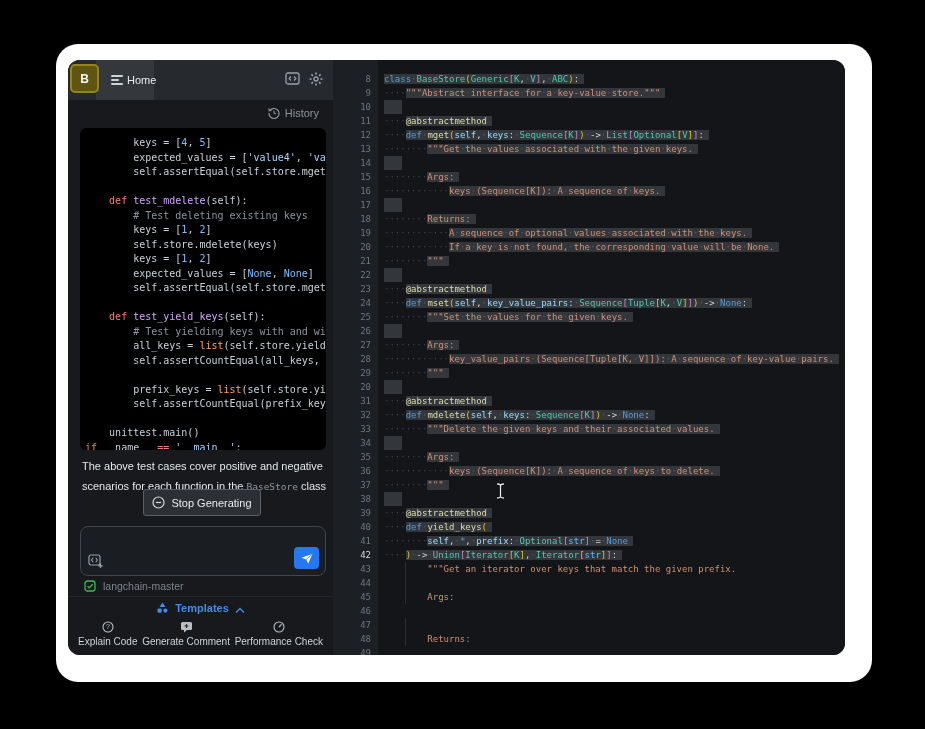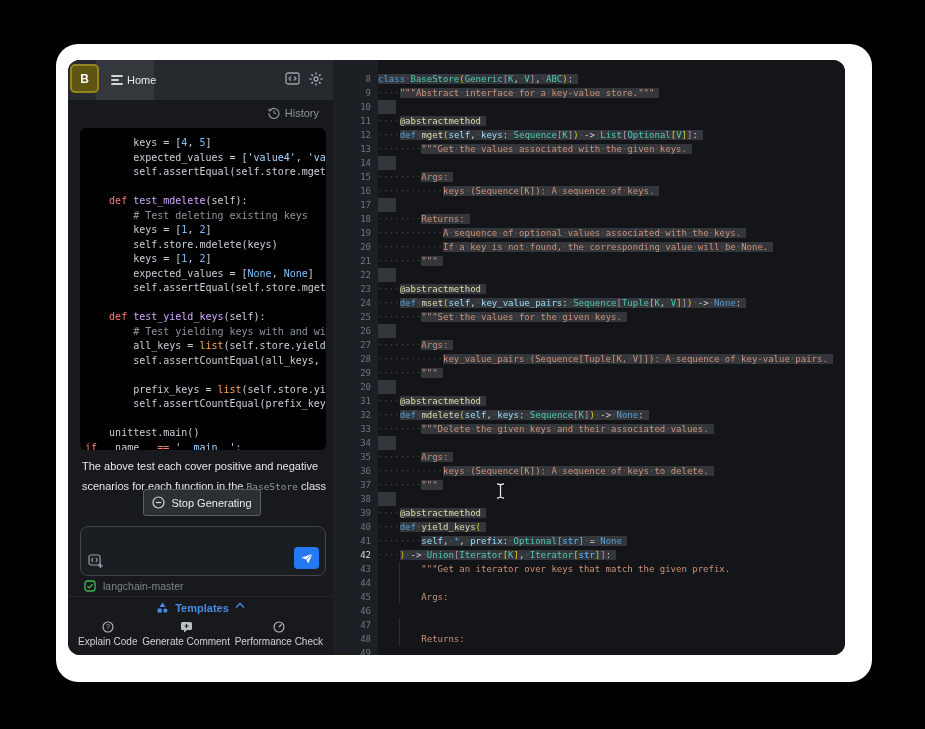--- a/index.html
+++ b/index.html
@@ -35,32 +35,32 @@
 
   .inputbox{position:absolute;left:12px;top:466px;width:246px;height:50px;border:1px solid #41464d;border-radius:8px;
             background:#1a1d21;box-sizing:border-box;}
   .code-add{position:absolute;left:7px;bottom:6px;}
   .send-btn{position:absolute;right:6px;bottom:6px;width:25px;height:22px;background:#2479f2;border-radius:4px;
             display:flex;align-items:center;justify-content:center;}
 
   .ws-row{position:absolute;left:16px;top:520px;display:flex;align-items:center;gap:7px;color:#7d858d;font-size:10.5px;}
 
   .tmpl-sec{position:absolute;left:0;top:536px;width:265px;height:59px;border-top:1px solid #23262b;}
-  .tmpl-head{position:absolute;left:0;top:5px;width:265px;display:flex;align-items:flex-start;justify-content:center;gap:6px;
+  .tmpl-head{position:absolute;left:0;top:5px;width:265px;display:flex;align-items:flex-end;justify-content:center;gap:6px;
              color:#478be6;font-size:11px;font-weight:bold;}
   .tmpl-items{position:absolute;left:0;top:24px;width:265px;display:flex;justify-content:space-between;padding:0 10px;box-sizing:border-box;text-align:right;}
   .tmpl-item{display:flex;flex-direction:column;align-items:center;gap:3px;color:#ced3d8;font-size:10px;}
 
   
   .editor{position:absolute;left:265px;top:0;width:512px;height:595px;background:#131518;overflow:hidden;}
   .gutter{position:absolute;left:0;top:0;width:45px;height:595px;background:#1c1f23;}
   .ed-row{position:absolute;left:0;width:512px;height:14px;font-family:"DejaVu Sans Mono",monospace;font-size:9px;line-height:14px;white-space:pre;}
   .ed-ln{position:absolute;left:0;top:0;width:38px;text-align:right;color:#6e7681;}
   .ed-ln.act{color:#d6dade;}
-  .ed-code{position:absolute;left:45px;top:0;text-align:center;}
+  .ed-code{position:absolute;left:51px;top:0;text-align:center;}
   .ind{color:#131518;}
   .ind-dots{color:#44484f;}
   .selbox{background:#33373c;padding-right:5px;}
   .selempty{display:inline-block;width:18px;height:14px;vertical-align:top;background:#33373c;}
   .ws{color:#595e65;}
   .guide{position:absolute;left:21px;top:0;width:1px;height:14px;background:#2b2e33;}
   .tk-kw{color:#569cd6}.tk-ty{color:#4ec9b0}.tk-fn{color:#dcdcaa}.tk-st{color:#ce9178}
   .tk-pm{color:#9cdcfe}.tk-tx{color:#d4d4d4}.tk-b1{color:#e6c317}.tk-b2{color:#c586c0}.tk-sp{color:#4fc1ff}
 
   .ibeam{position:absolute;left:494px;top:482px;z-index:9;}
@@ -138,21 +138,21 @@
         <div class="cl">        <span class="tk-lt">all_keys = </span><span class="tk-lb">list</span><span class="tk-lt">(self.store.yield_keys())</span></div>
         <div class="cl">        <span class="tk-lt">self.assertCountEqual(all_keys, keys)</span></div>
         <div class="cl">&nbsp;</div>
         <div class="cl">        <span class="tk-lt">prefix_keys = </span><span class="tk-lb">list</span><span class="tk-lt">(self.store.yield_keys(prefix='k'))</span></div>
         <div class="cl">        <span class="tk-lt">self.assertCountEqual(prefix_keys, keys)</span></div>
         <div class="cl">&nbsp;</div>
         <div class="cl">    <span class="tk-lt">unittest.main()</span></div>
         <div class="cl"><span class="tk-lk">if</span><span class="tk-lt"> __name__ </span><span class="tk-lk">==</span><span class="tk-lt"> </span><span class="tk-ls">'__main__'</span><span class="tk-lt">:</span></div>
       </div>
 
-    <div class="msg" id="msg"><span>The above test each cover positive and negative</span><br><span>scenarios for each function in the </span><code>BaseStore</code><span> class</span></div>
+    <div class="msg" id="msg"><span>The above test cases cover positive and negative</span><br><span>scenarios for each function in the </span><code>BaseStore</code><span> class</span></div>
 
     <div class="stop-btn">
       <span>
         <svg width="13" height="13" viewBox="0 0 13 13">
             <circle cx="6.5" cy="6.5" r="5.5" fill="none" stroke="#d6dade" stroke-width="1.2"></circle>
             <line x1="3.8" y1="6.5" x2="9.2" y2="6.5" stroke="#d6dade" stroke-width="1.2"></line>
           </svg>
       </span>
       <span>Stop Generating</span>
     </div>

